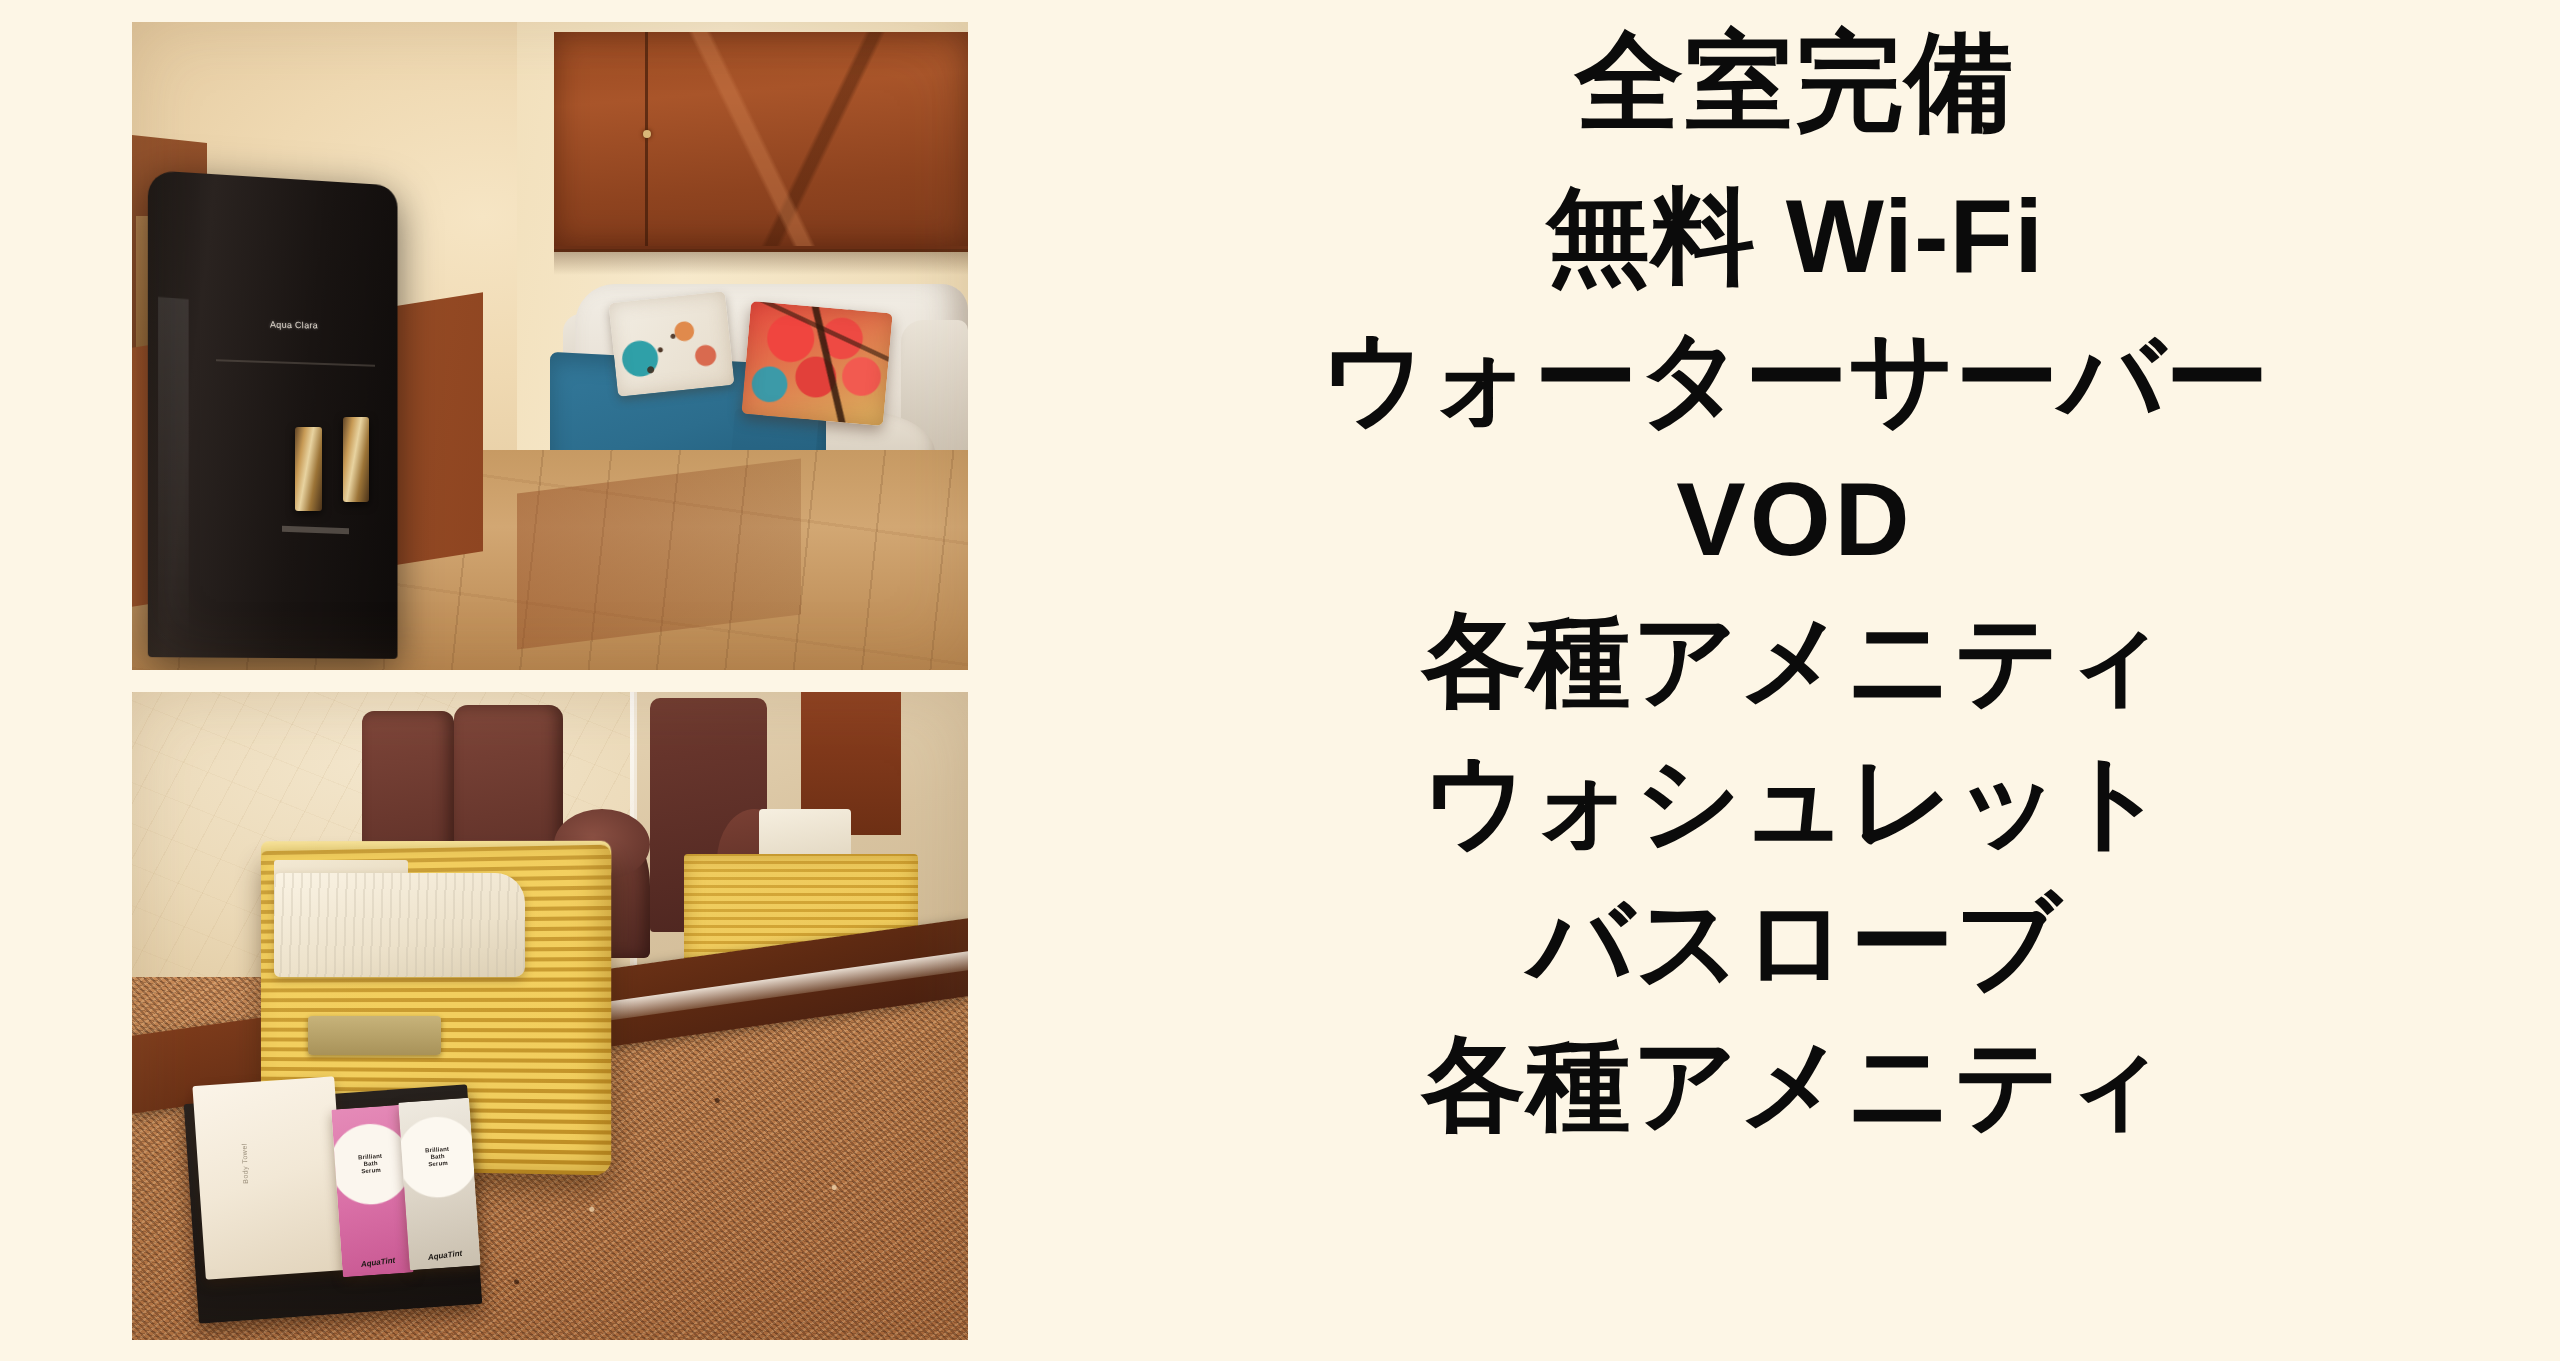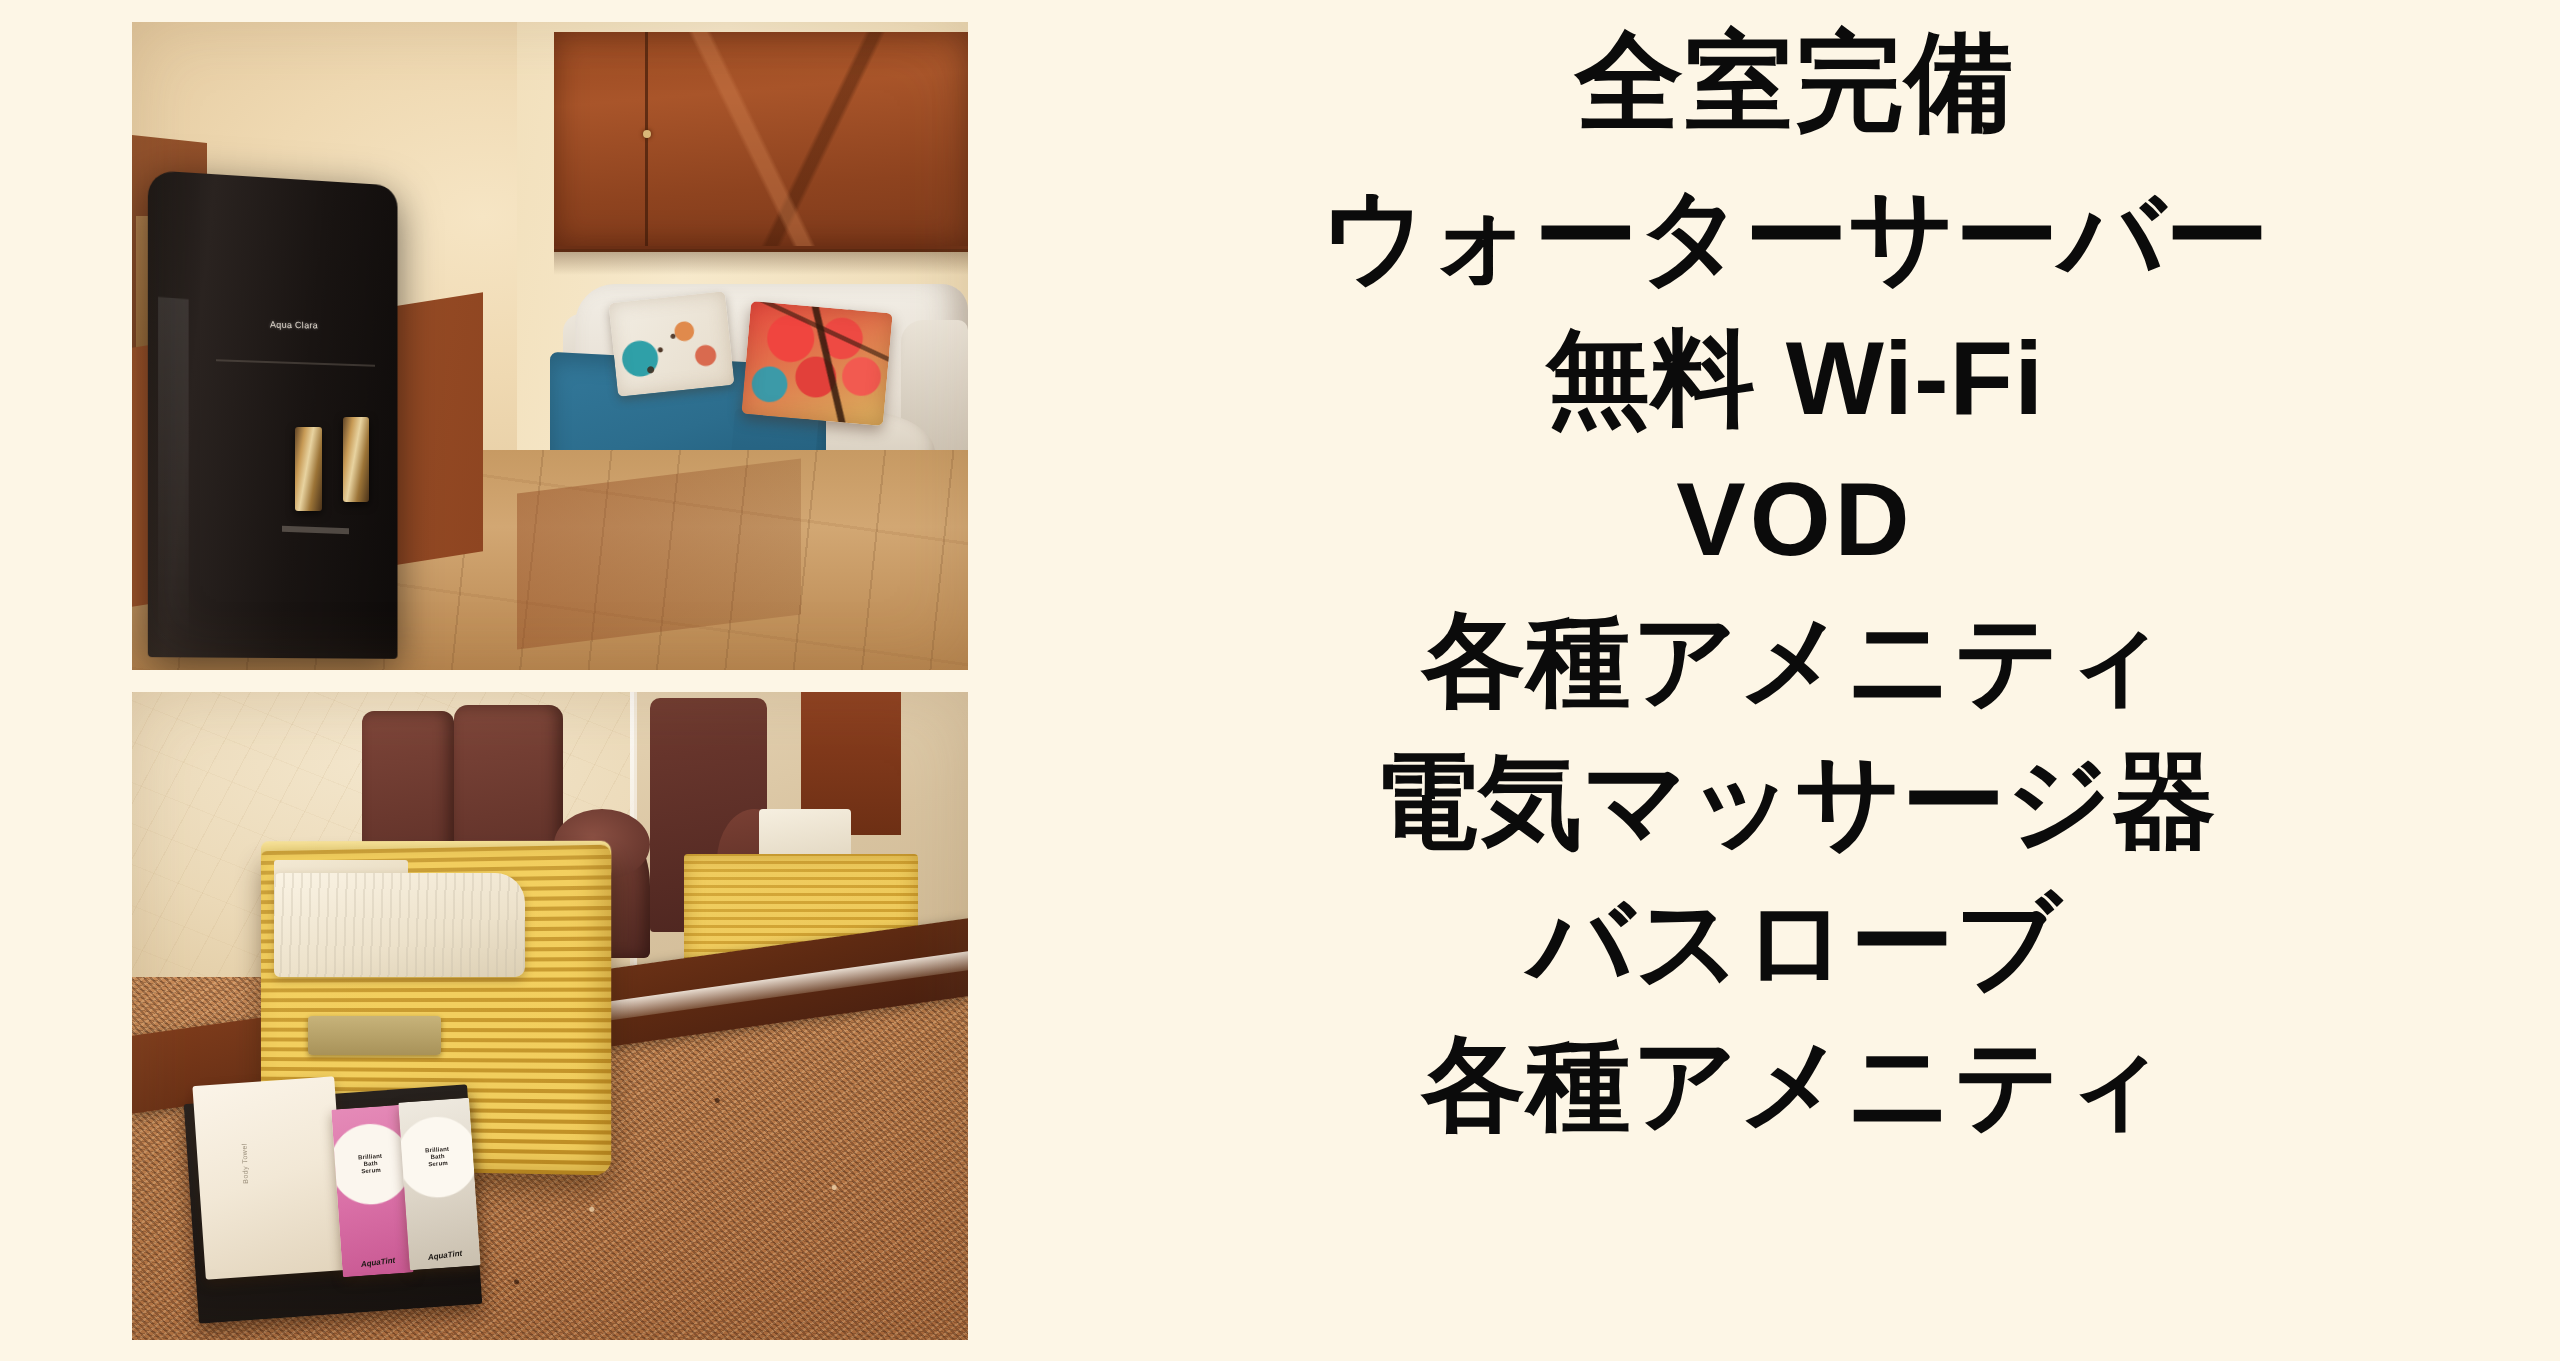--- a/index.html
+++ b/index.html
@@ -566,23 +566,23 @@
       </div>
 
       <div class="photo-vignette"></div>
     </div>
   </div>
 
   <div class="text-column">
     <div class="headline">全室完備</div>
 
     <ul class="feature-list">
+      <li class="feature-item">無料 Wi-Fi</li>
       <li class="feature-item wide">ウォーターサーバー</li>
-      <li class="feature-item">無料 Wi-Fi</li>
       <li class="feature-item latin">VOD</li>
       <li class="feature-item">各種アメニティ</li>
-      <li class="feature-item wide">電気マッサージ器</li>
+      <li class="feature-item wide">ウォシュレット</li>
       <li class="feature-item">バスローブ</li>
       <li class="feature-item">各種アメニティ</li>
     </ul>
   </div>
 
 </div>
 
 </body></html>

